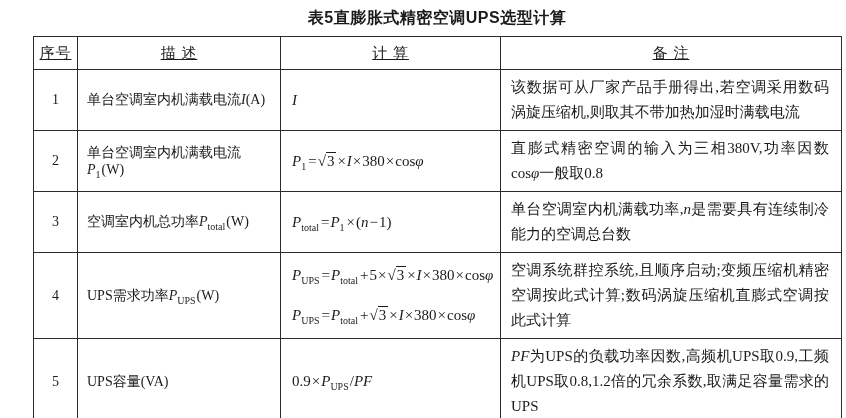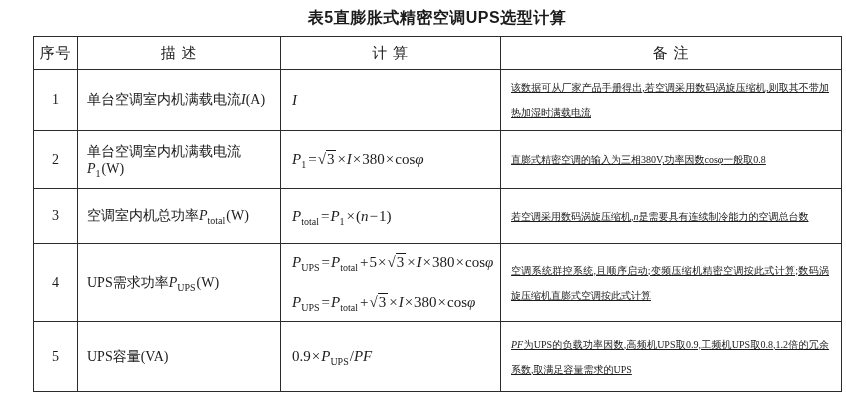--- a/index.html
+++ b/index.html
@@ -22,35 +22,35 @@
   table.calc-table {
     position:absolute; left:33px; top:36px; width:808px;
     border-collapse:collapse; table-layout:fixed;
     background:#fff;
   }
   .calc-table td, .calc-table th {
     border:1px solid #2b2b2b;
     vertical-align:middle;
     overflow:hidden;
   }
-  .calc-table thead tr { height:33px; }
+  .calc-table thead tr { height:33px;text-decoration:underline; }
   .calc-table th {
     font-weight:normal; font-size:15px; text-align:center;
     letter-spacing:1px;
   }
   
   .calc-table tbody tr:nth-child(1){ height:61px; }
   .calc-table tbody tr:nth-child(2){ height:58px; }
   .calc-table tbody tr:nth-child(3){ height:55px; }
   .calc-table tbody tr:nth-child(4){ height:78px; }
   .calc-table tbody tr:nth-child(5){ height:70px; }
   .c-no   { text-align:center; font-size:14px; }
   .c-desc { padding:3px 6px 3px 9px;  font-size:14px; }
   .c-calc { padding:3px 4px 3px 11px; font-size:15px; }
-  .c-note { padding:5px 12px 5px 10px; font-size:10px; line-height:25px; text-align:justify;text-decoration:underline; }
+  .c-note { padding:5px 12px 5px 10px; font-size:15px; line-height:25px; text-align:justify; }
   
   .fline { white-space:nowrap; }
   .fline + .fline { margin-top:23px; }
   .tk-var { font-style:italic; }
   .tk-op  { padding:0 1px; }
   .tk-num, .tk-fn, .tk-txt, .tk-cn { font-style:normal; }
   .sub {
     font-size:10px; font-style:normal;
     position:relative; bottom:-4px;
     margin:0 1px 0 0; letter-spacing:0;
@@ -100,21 +100,21 @@
           <div class="fline"><span class="tk-var">P</span><span class="sub">1</span><span class="tk-op">=</span><span class="sqrt"><span class="rad">√</span><span class="arg">3</span></span><span class="tk-op">×</span><span class="tk-var">I</span><span class="tk-op">×</span><span class="tk-num">380</span><span class="tk-op">×</span><span class="tk-fn">cos</span><span class="tk-var">φ</span></div>
         </td>
       <td class="c-note"><span class="tk-cn">直膨式精密空调的输入为三相380V,功率因数</span><span class="tk-fn">cos</span><span class="tk-var">φ</span><span class="tk-cn">一般取0.8</span></td>
     </tr>
     <tr>
       <td class="c-no">3</td>
       <td class="c-desc"><span class="tk-cn">空调室内机总功率</span><span class="tk-var">P</span><span class="sub">total</span><span class="tk-cn">(W)</span></td>
       <td class="c-calc">
           <div class="fline"><span class="tk-var">P</span><span class="sub">total</span><span class="tk-op">=</span><span class="tk-var">P</span><span class="sub">1</span><span class="tk-op">×</span><span class="tk-txt">(</span><span class="tk-var">n</span><span class="tk-op">−</span><span class="tk-num">1</span><span class="tk-txt">)</span></div>
         </td>
-      <td class="c-note"><span class="tk-cn">若空调采用数码涡旋压缩机,</span><span class="tk-var">n</span><span class="tk-cn">是需要具有连续制冷能力的空调总台数</span></td>
+      <td class="c-note"><span class="tk-cn">单台空调室内机满载功率,</span><span class="tk-var">n</span><span class="tk-cn">是需要具有连续制冷能力的空调总台数</span></td>
     </tr>
     <tr>
       <td class="c-no">4</td>
       <td class="c-desc"><span class="tk-cn">UPS需求功率</span><span class="tk-var">P</span><span class="sub">UPS</span><span class="tk-cn">(W)</span></td>
       <td class="c-calc">
           <div class="fline"><span class="tk-var">P</span><span class="sub">UPS</span><span class="tk-op">=</span><span class="tk-var">P</span><span class="sub">total</span><span class="tk-op">+</span><span class="tk-num">5</span><span class="tk-op">×</span><span class="sqrt"><span class="rad">√</span><span class="arg">3</span></span><span class="tk-op">×</span><span class="tk-var">I</span><span class="tk-op">×</span><span class="tk-num">380</span><span class="tk-op">×</span><span class="tk-fn">cos</span><span class="tk-var">φ</span></div>
           <div class="fline"><span class="tk-var">P</span><span class="sub">UPS</span><span class="tk-op">=</span><span class="tk-var">P</span><span class="sub">total</span><span class="tk-op">+</span><span class="sqrt"><span class="rad">√</span><span class="arg">3</span></span><span class="tk-op">×</span><span class="tk-var">I</span><span class="tk-op">×</span><span class="tk-num">380</span><span class="tk-op">×</span><span class="tk-fn">cos</span><span class="tk-var">φ</span></div>
         </td>
       <td class="c-note"><span class="tk-cn">空调系统群控系统,且顺序启动;变频压缩机精密空调按此式计算;数码涡旋压缩机直膨式空调按此式计算</span></td>
     </tr>

